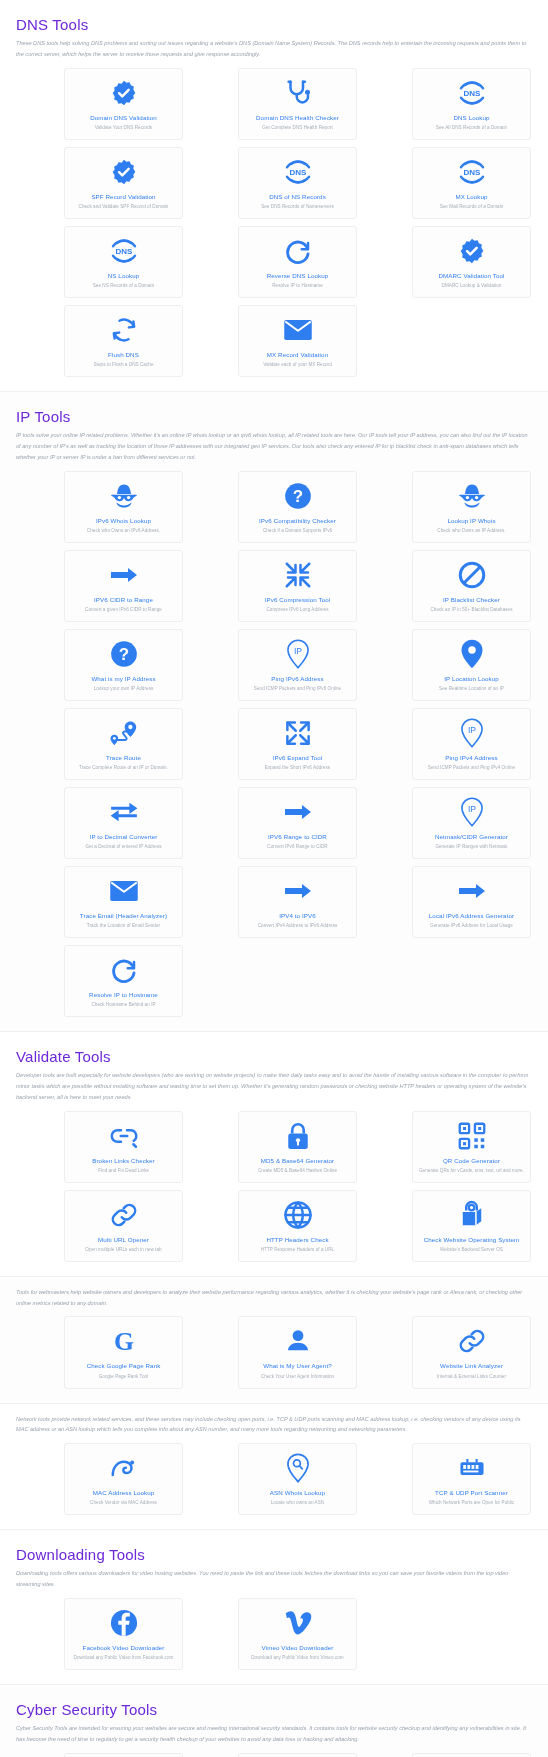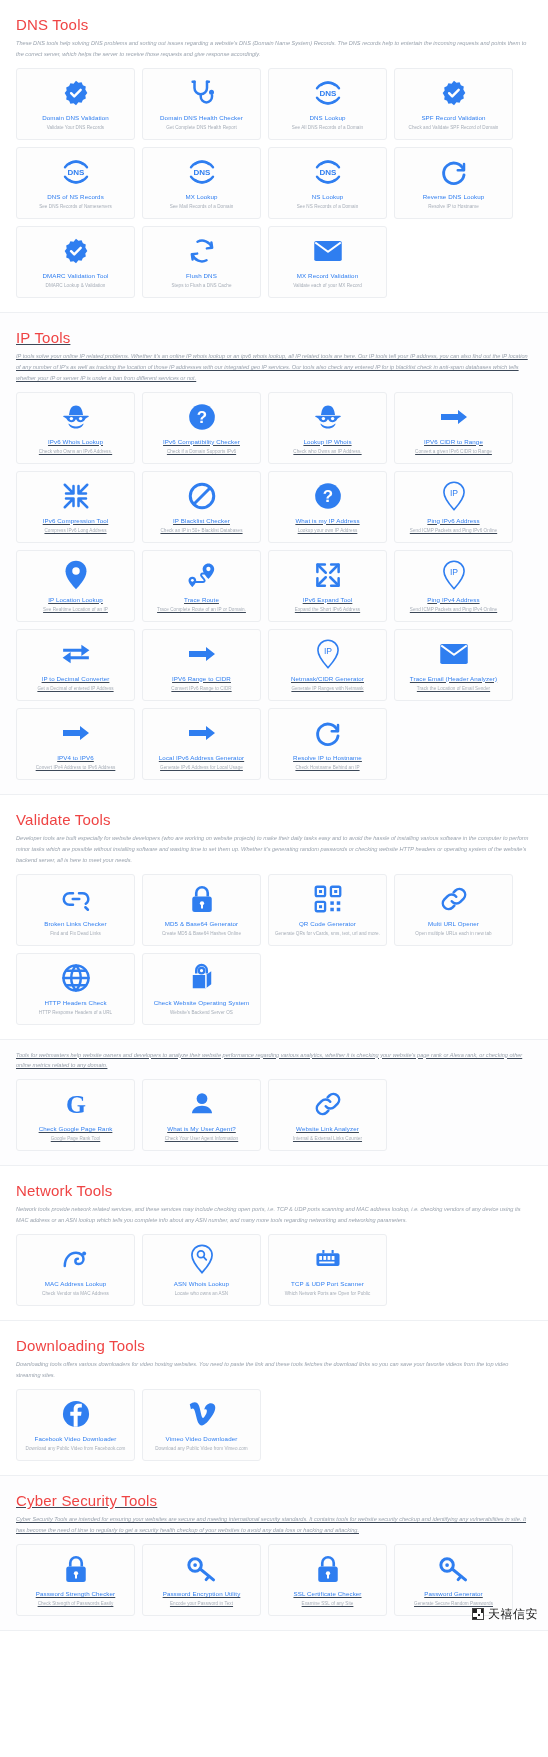--- a/index.html
+++ b/index.html
@@ -6,26 +6,26 @@
   body {
     width: 548px;
     font-family: "Liberation Sans", sans-serif;
     background: #ffffff;
     color: #3c4858;
     -webkit-font-smoothing: antialiased;
   }
   .page { width: 548px; position: relative; }
 
   .section { padding: 10px 16px 14px 16px; border-bottom: 1px solid #eef0f3; background:#fff; }
-  .section.alt { background: #fdfdfe; text-decoration: underline; }
+  .section.alt { background: #fdfdfe; }
 
   .section-title {
     font-size: 15px;
     font-weight: 400;
-    color: #ef4444;
+    color: #6d28d9;
     letter-spacing: .2px;
     margin: 6px 0 5px 0;
   }
   .section-desc {
     font-size: 5.6px;
     line-height: 1.95;
     font-style: italic;
     color: #9aa3ae;
     margin-bottom: 8px;
     text-align: left;
@@ -41,20 +41,21 @@
     min-height: 70px;
     background: #fdfdfd;
     border: 1px solid #eceef1;
     border-radius: 3px;
     display: flex;
     flex-direction: column;
     align-items: center;
     justify-content: center;
     padding: 9px 4px 8px 4px;
     text-align: center;
+    margin-left: 48px;
   }
   .card .ico {
     height: 30px;
     display: flex;
     align-items: center;
     justify-content: center;
     margin-bottom: 6px;
   }
   .card .ico svg { display: block; }
   .card-title {
@@ -550,21 +551,20 @@
                 <path d="M10.2 13.8a4.6 4.6 0 0 0 6.9.5l2.6-2.6a4.6 4.6 0 0 0-6.5-6.5l-1.5 1.5"></path>
                 <path d="M13.8 10.2a4.6 4.6 0 0 0-6.9-.5l-2.6 2.6a4.6 4.6 0 0 0 6.5 6.5l1.5-1.5"></path>
               </svg>
             </div>
             <div class="card-title">Website Link Analyzer</div>
             <div class="card-sub">Internal &amp; External Links Counter</div>
           </a>
         </div>
       </div>
       <div class="section">
-        <h2 class="section-title">Network Tools</h2>
         <p class="section-desc">Network tools provide network related services, and these services may include checking open ports, i.e. TCP &amp; UDP ports scanning and MAC address lookup, i.e. checking vendors of any device using its MAC address or an ASN lookup which tells you complete info about any ASN number, and many more tools regarding networking and networking parameters.</p>
         <div class="grid">
           <a class="card">
             <div class="ico">
               <svg width="30" height="30" viewBox="0 0 24 24" fill="none" stroke="#2f7ef0" stroke-width="2" stroke-linecap="round" stroke-linejoin="round">
                 <path d="M3 17.5c0-6 4-10.5 9-10.5 3.5 0 6 2.2 6 5 0 2.4-1.8 4-3.8 4-1.6 0-2.7-1-2.7-2.3 0-1.2.9-2 2-2"></path>
                 <circle cx="18.5" cy="7.5" r="1.6" fill="#2f7ef0" stroke="none"></circle>
               </svg>
             </div>
             <div class="card-title">MAC Address Lookup</div>

